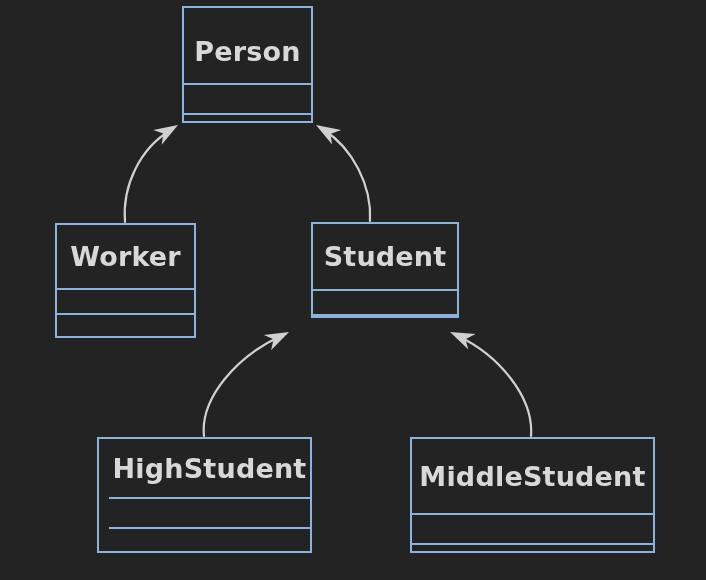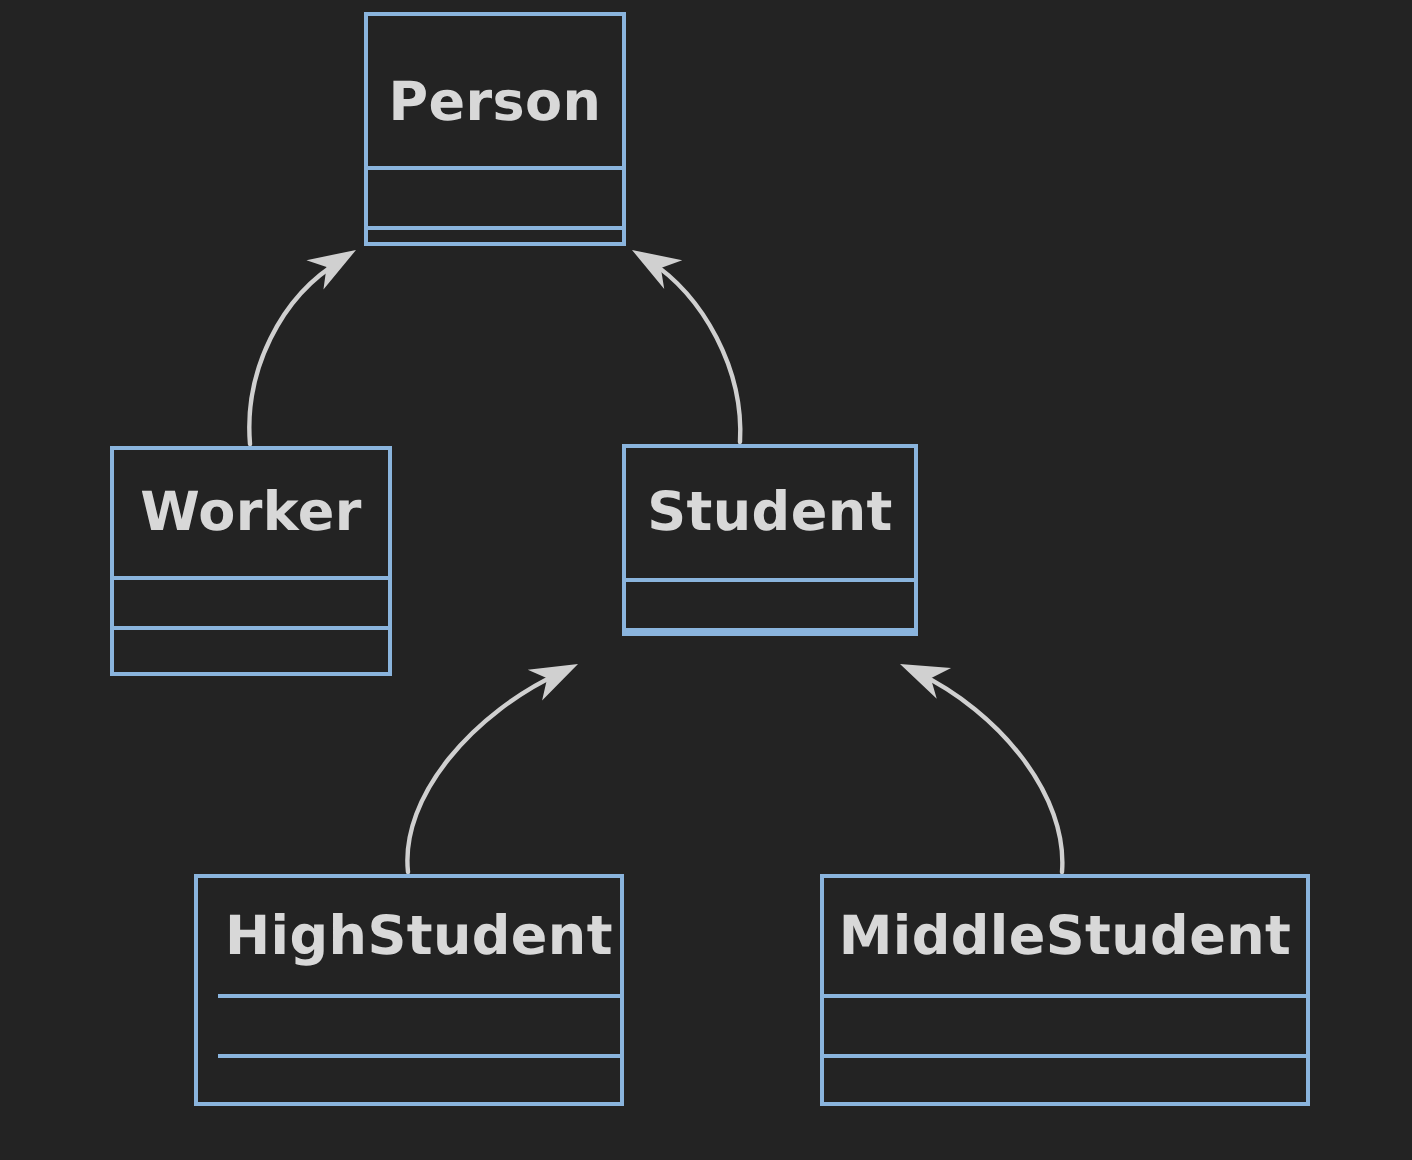--- a/index.html
+++ b/index.html
@@ -103,20 +103,20 @@
 
   <div class="uml-class" style="left: 97px; top: 437px; width: 215px; height: 116px; padding-left: 10px;">
     <div class="uml-name-compartment" style="height: 60px;">
       <span class="uml-class-name">HighStudent</span>
     </div>
     <div class="uml-attr-compartment" style="height: 30px;"></div>
     <div class="uml-op-compartment" style="flex: 1 1 auto;"></div>
   </div>
 
   <div class="uml-class" style="left: 410px; top: 437px; width: 245px; height: 116px;">
-    <div class="uml-name-compartment" style="height: 60px;">
+    <div class="uml-name-compartment" style="height: 76px;">
       <span class="uml-class-name">MiddleStudent</span>
     </div>
     <div class="uml-attr-compartment" style="height: 30px;"></div>
     <div class="uml-op-compartment" style="flex: 1 1 auto;"></div>
   </div>
 
 </div>
 
 </body></html>

